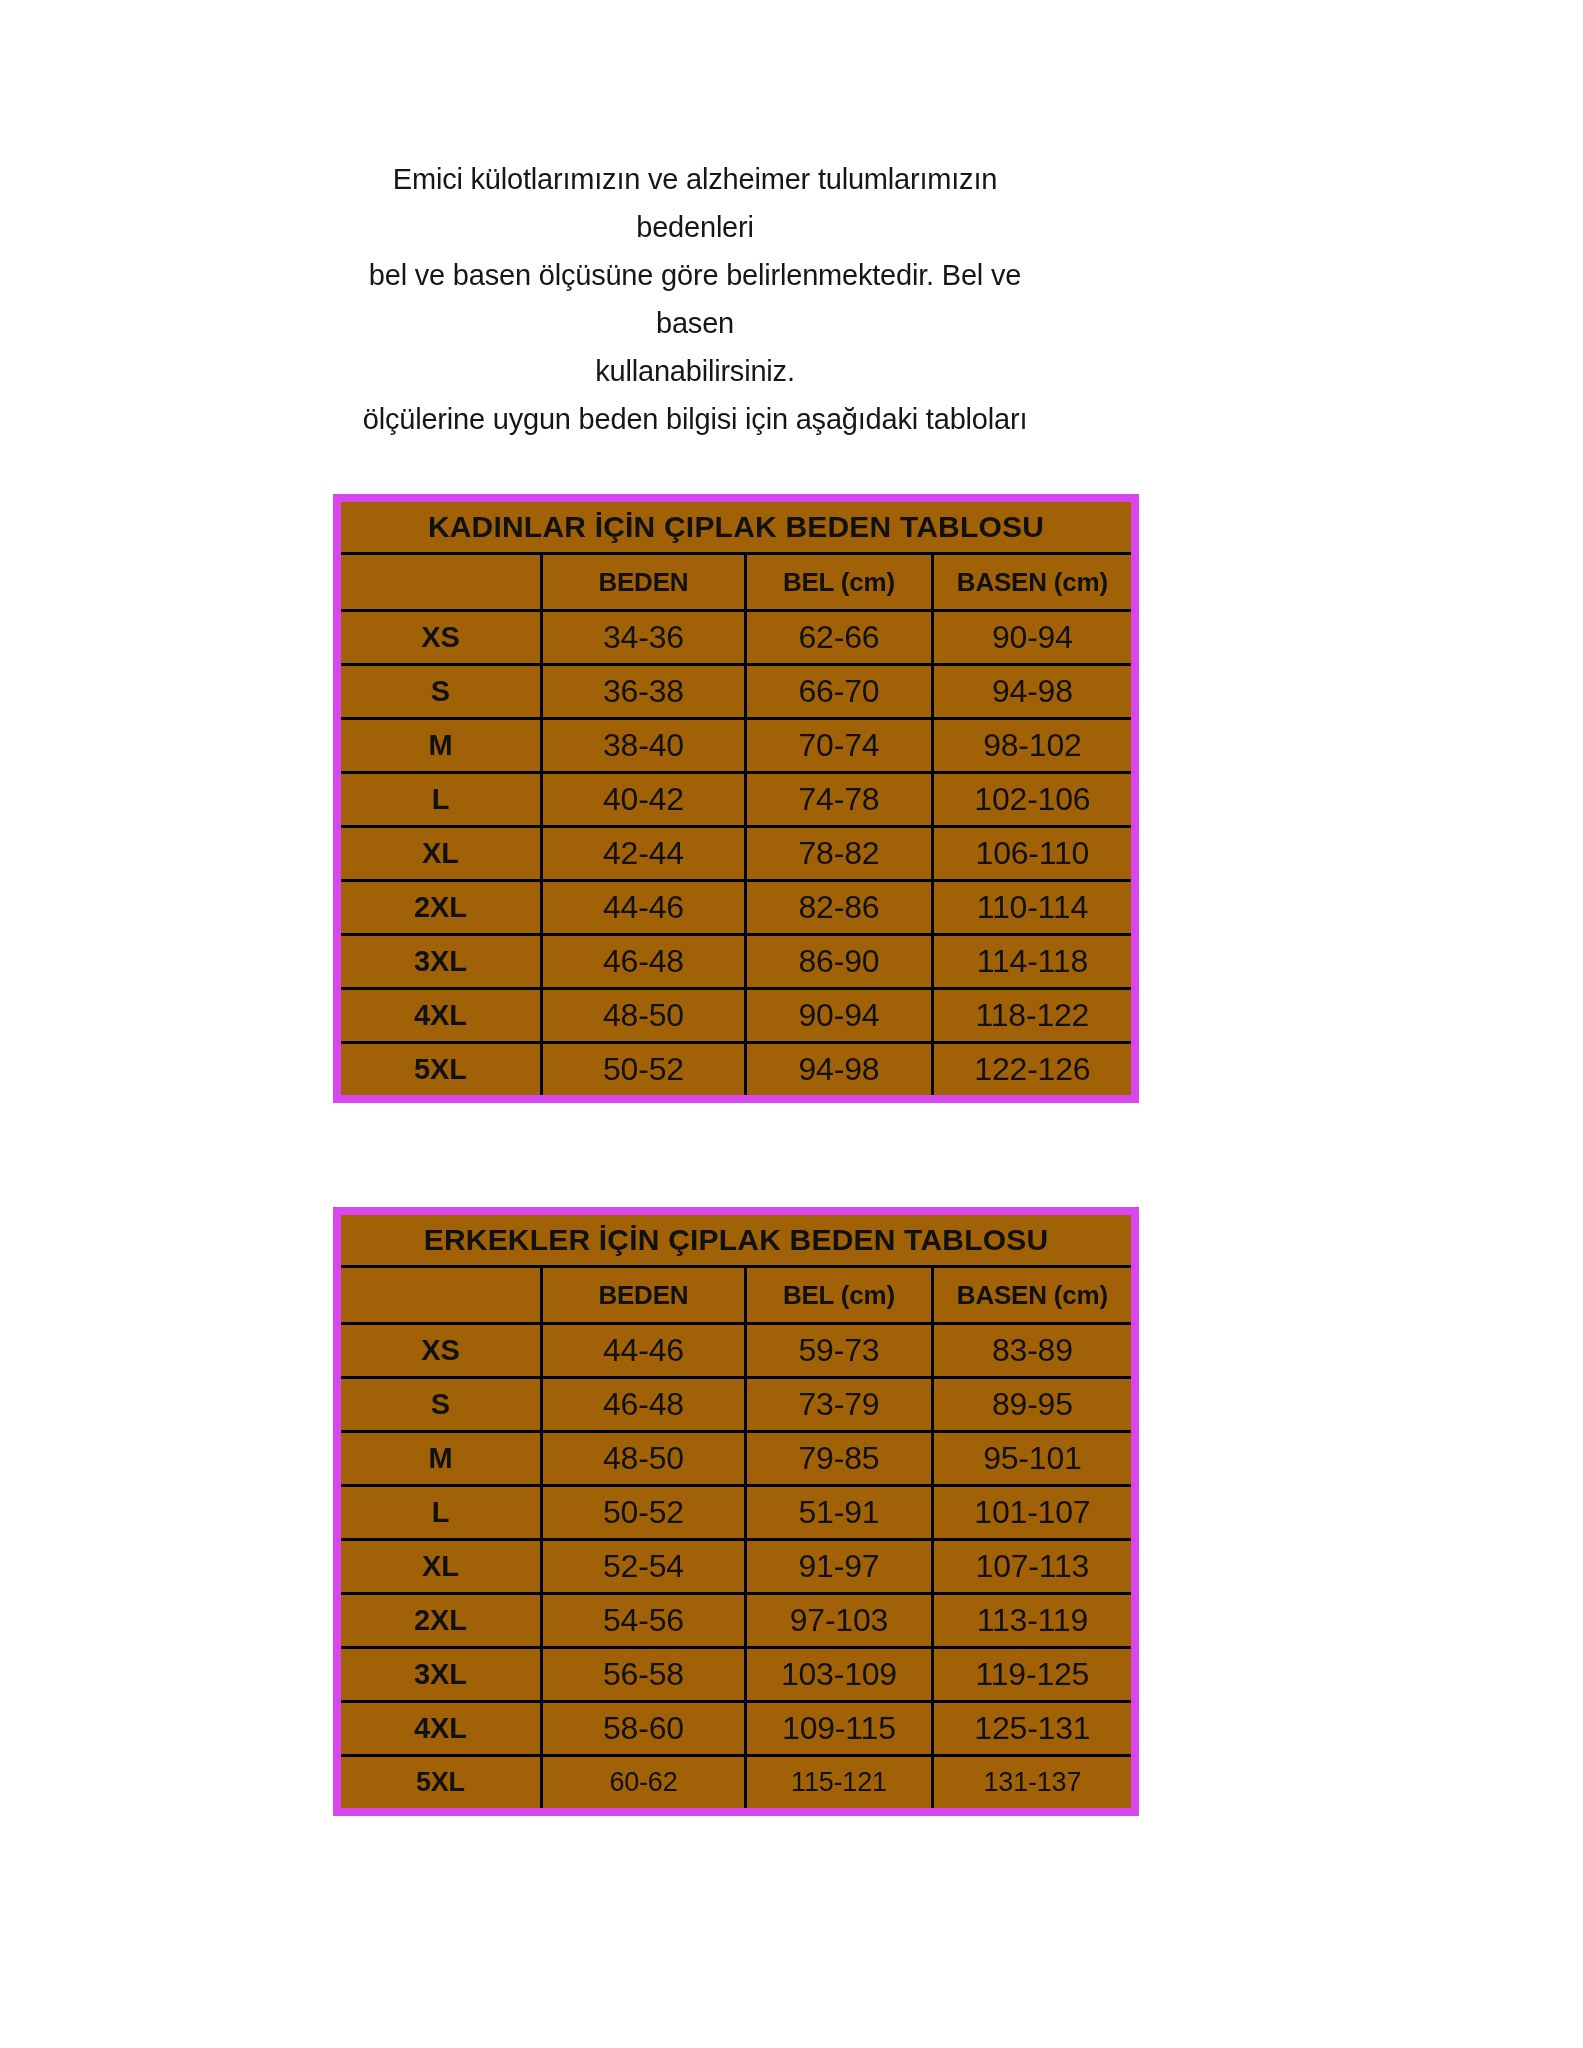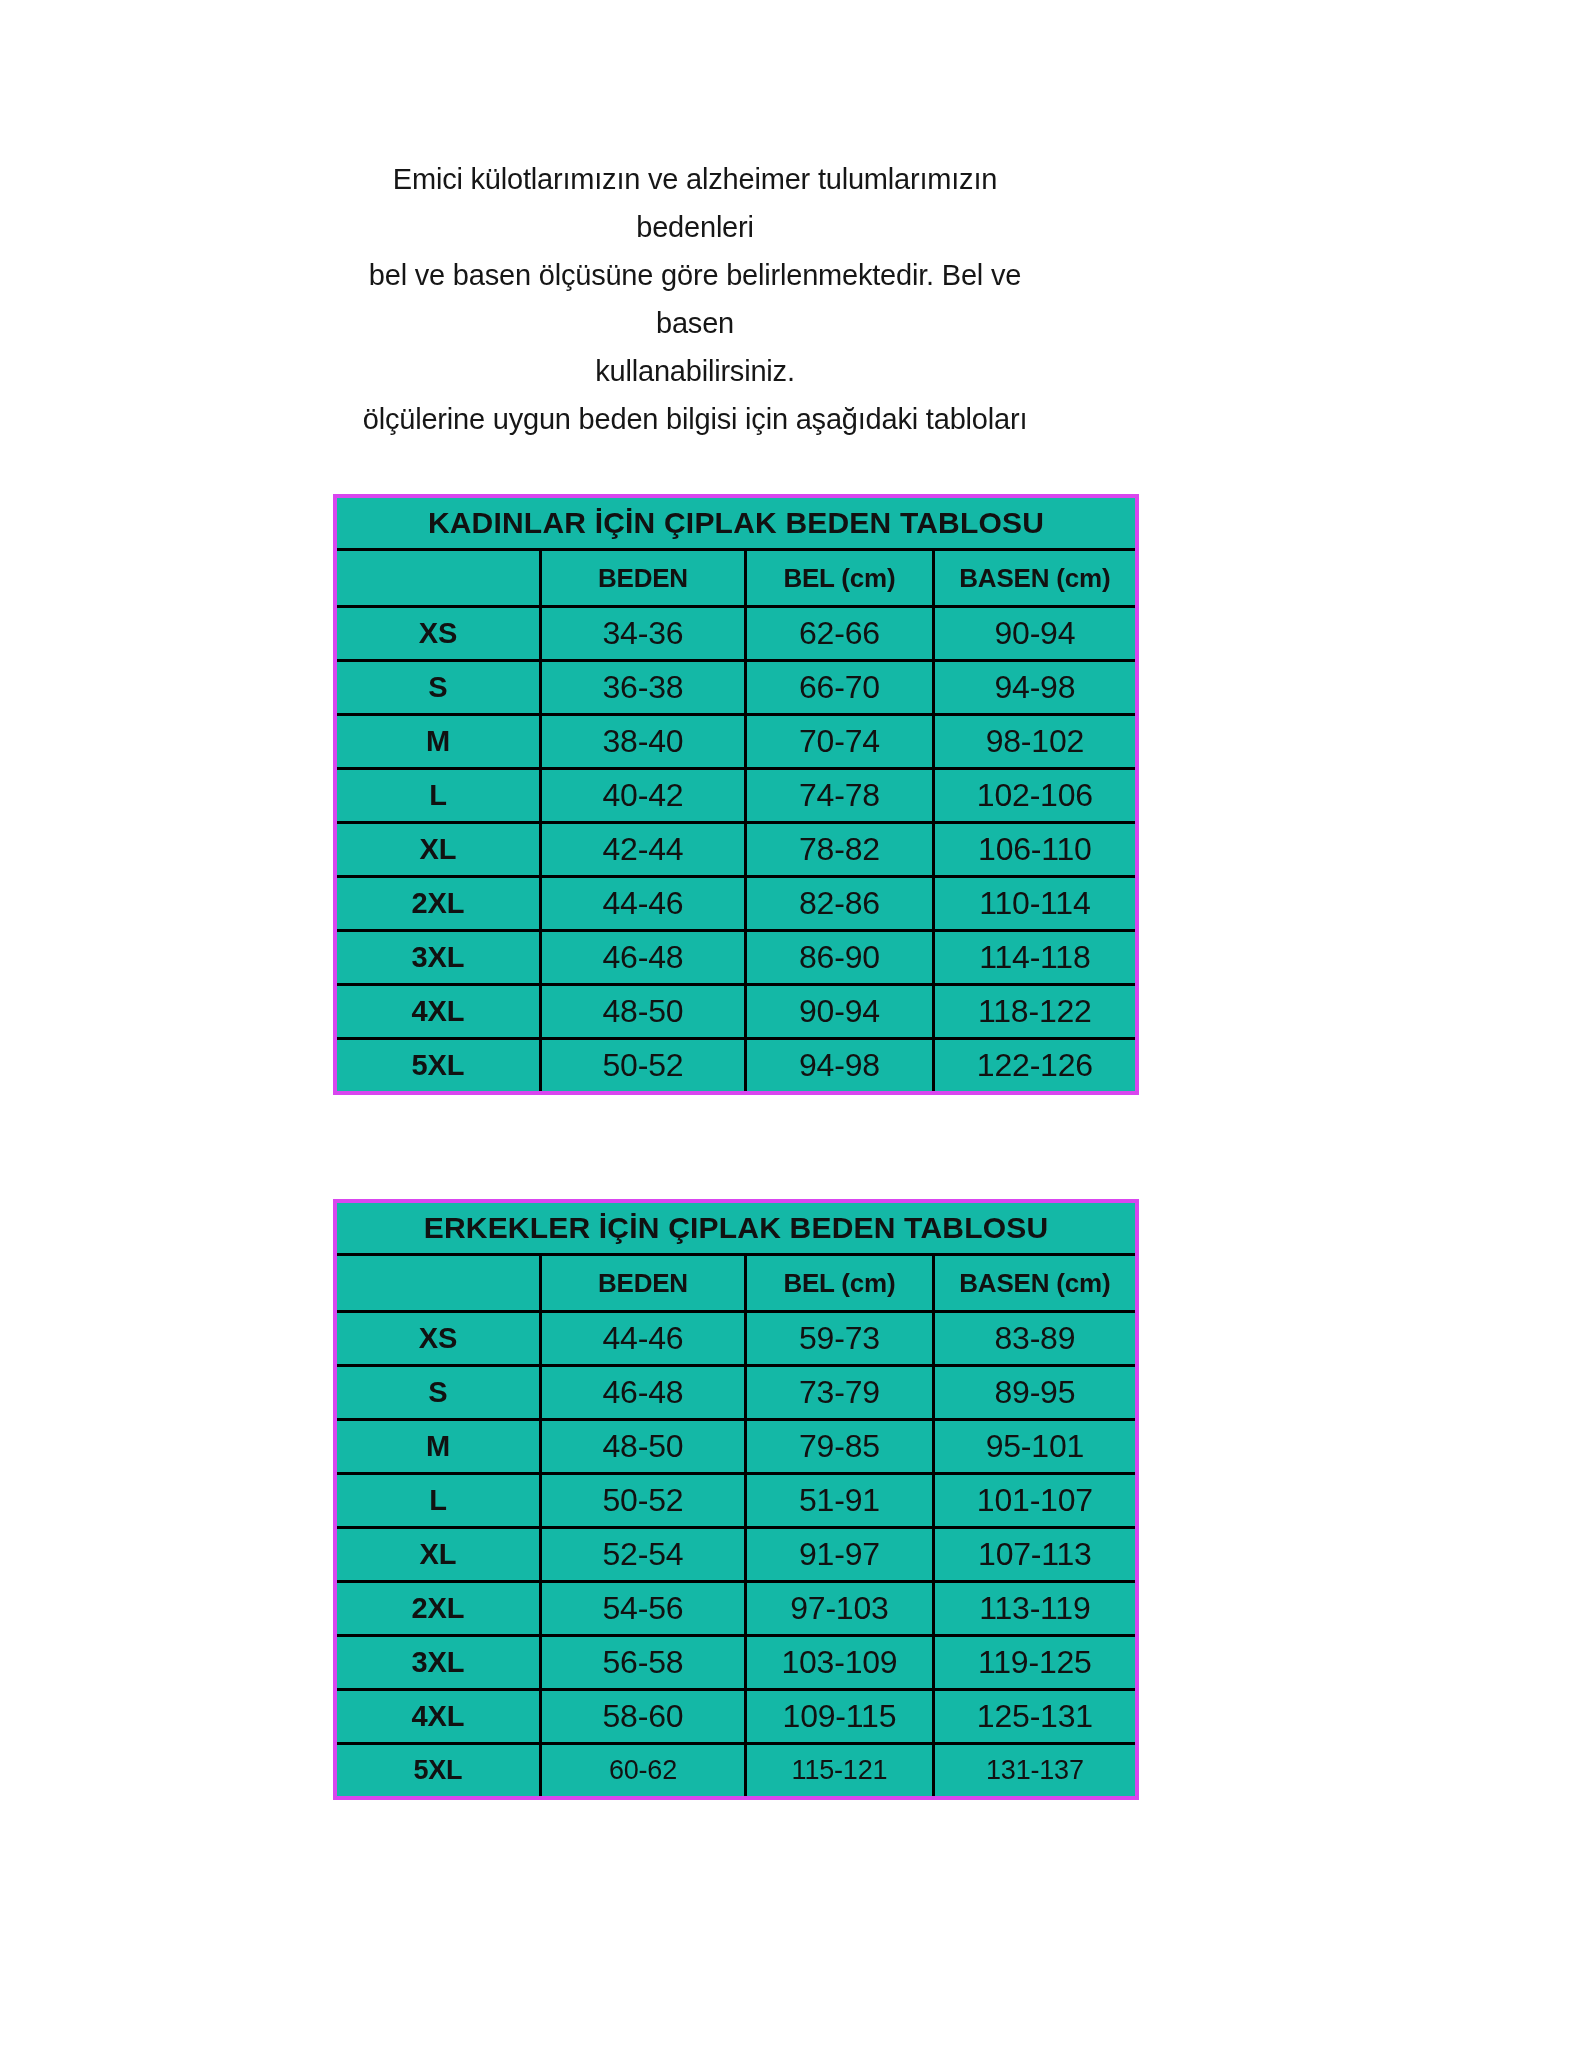--- a/index.html
+++ b/index.html
@@ -27,22 +27,22 @@
     margin-top: 155px;
     text-align: center;
     font-size: 29px;
     line-height: 48px;
     color: #161616;
   }
   table.size-table {
     width: 806px;
     border-collapse: collapse;
     table-layout: fixed;
-    border: 4px solid #d946ef;
-    background: #14b8a6;
+    border: 8px solid #d946ef;
+    background: #a16207;
   }
   table.size-table.first { margin-top: 51px; }
   table.size-table.second { margin-top: 104px; border-radius: 9px; }
   table.size-table col.c1 { width: 25.6%; }
   table.size-table col.c2 { width: 25.6%; }
   table.size-table col.c3 { width: 23.4%; }
   table.size-table col.c4 { width: 25.4%; }
   table.size-table th, table.size-table td {
     border: 3px solid #000000;
     text-align: center;

